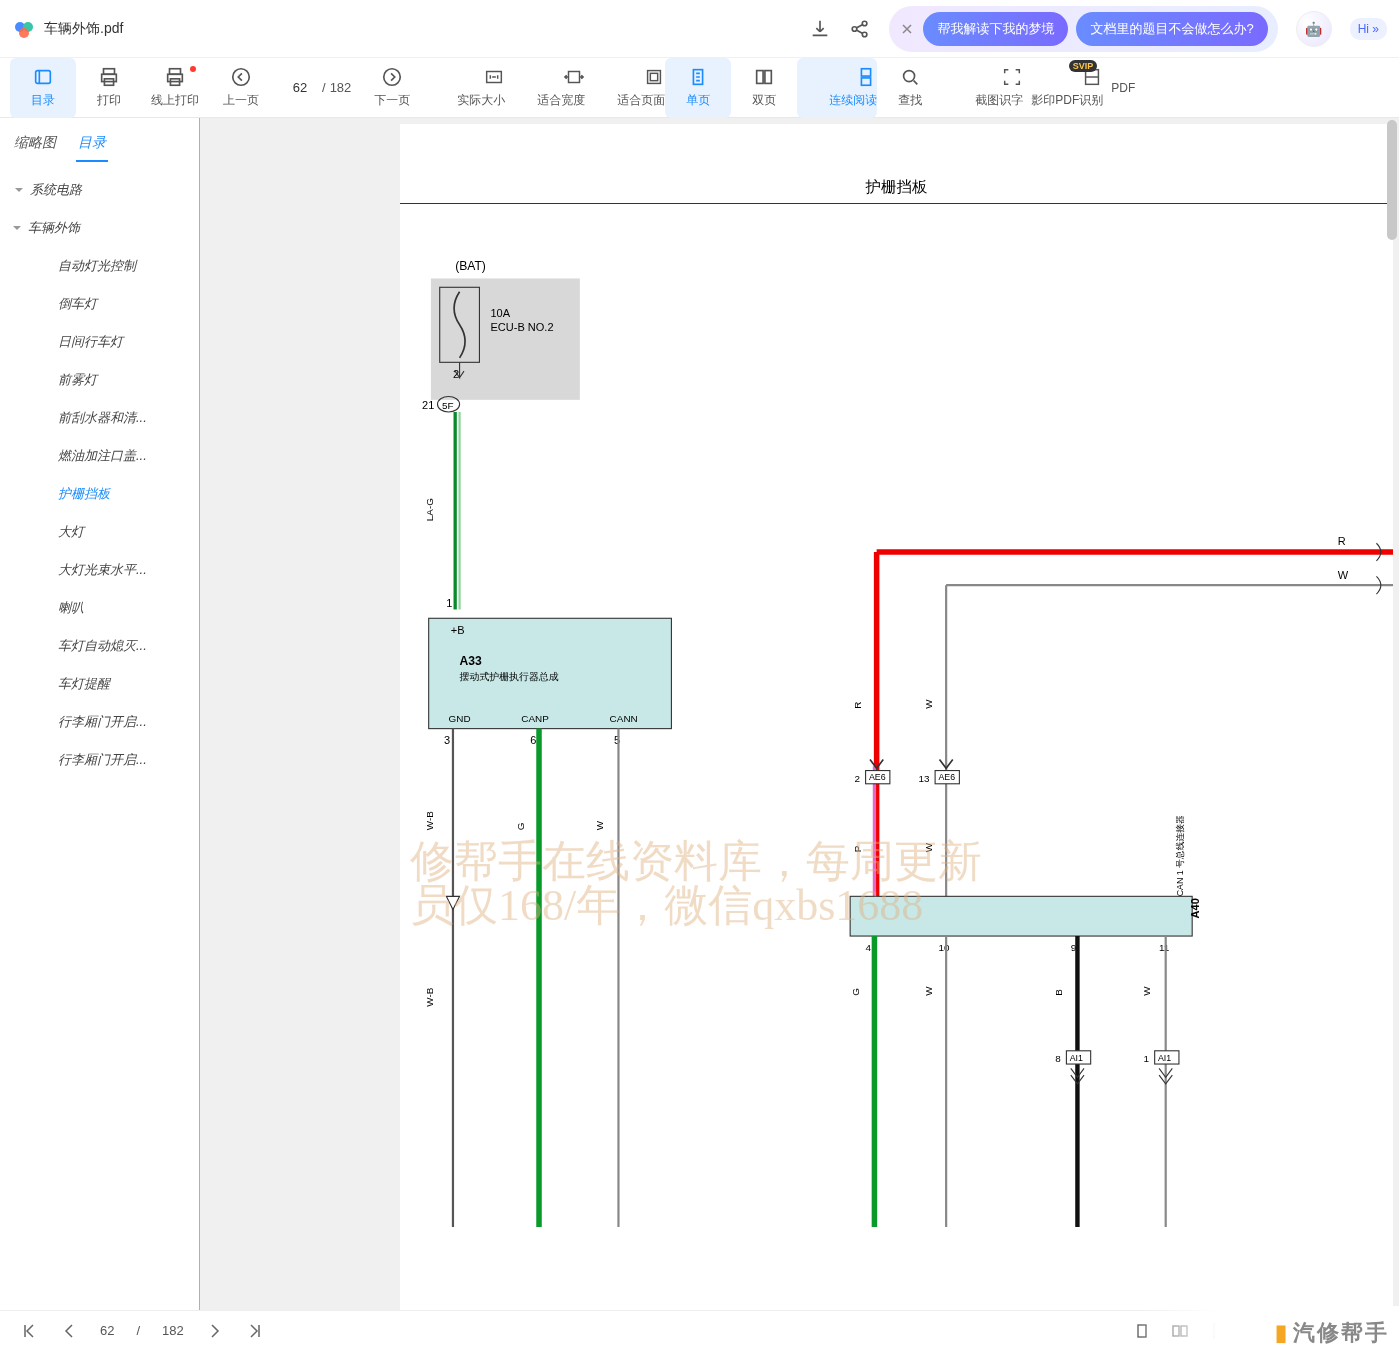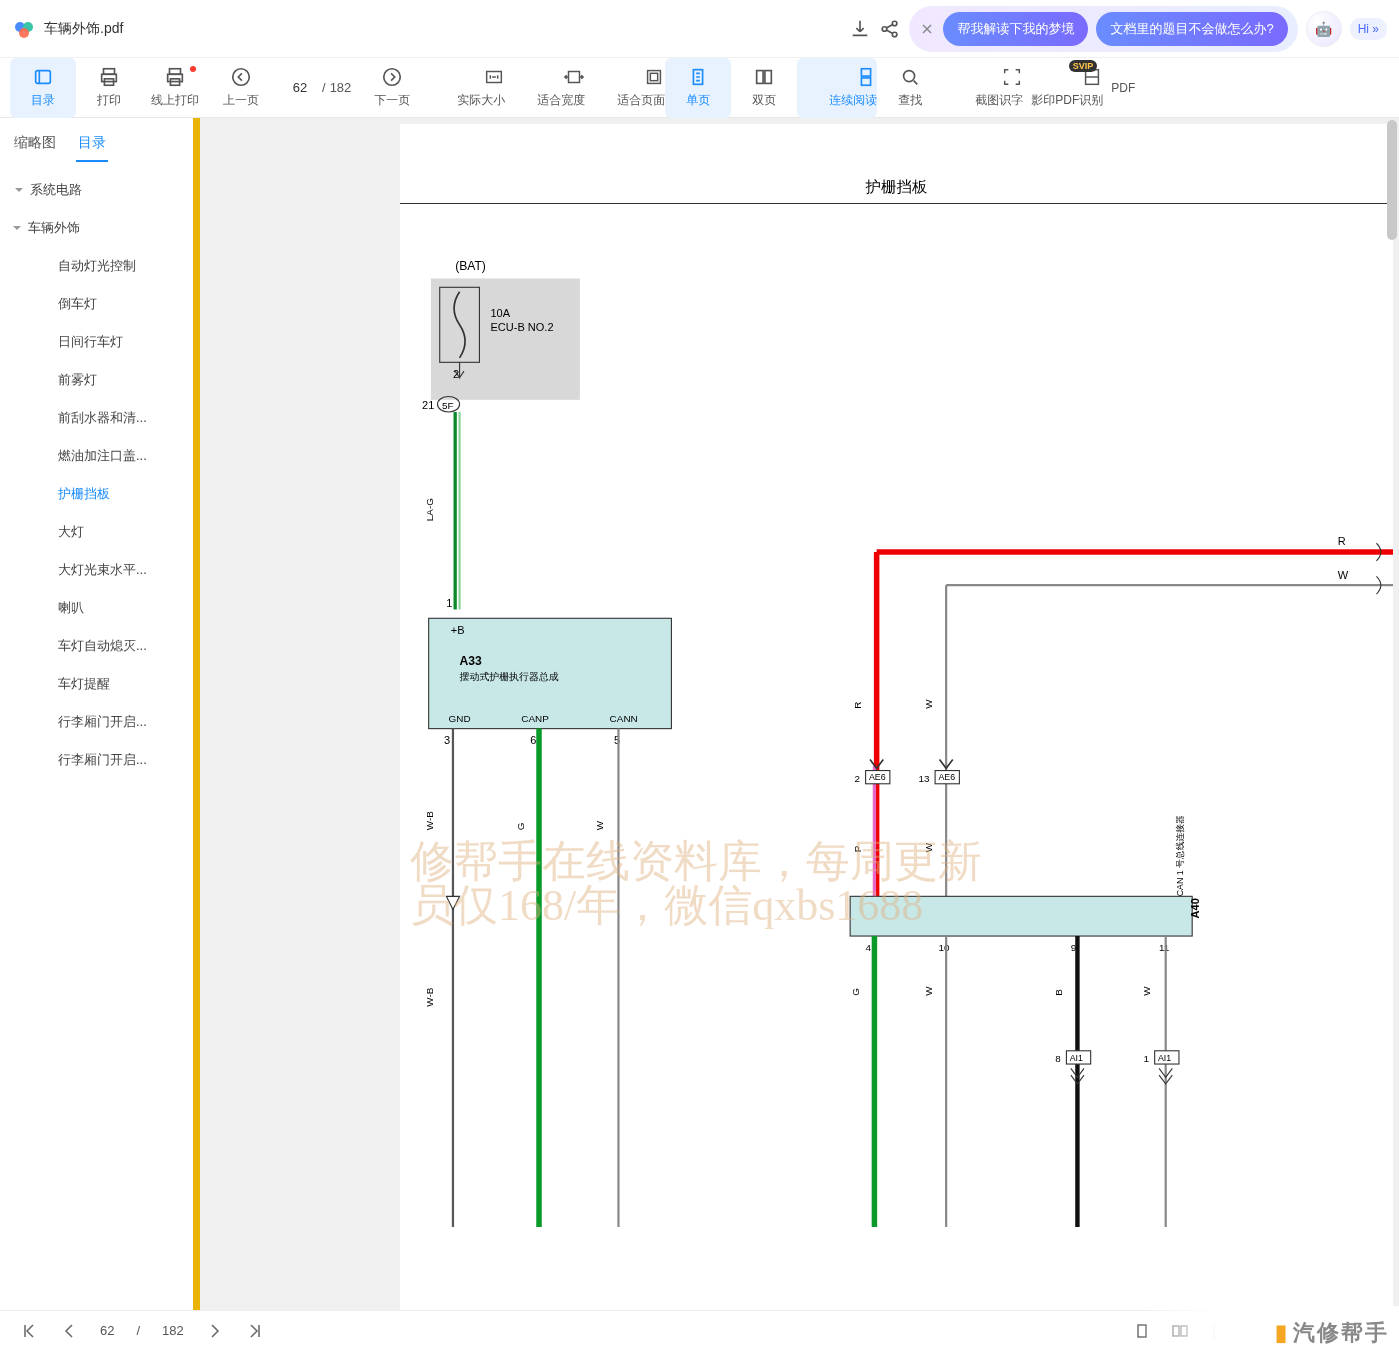--- a/index.html
+++ b/index.html
@@ -2,21 +2,21 @@
 <html><head>
 <meta charset="utf-8">
 <style>
 * { margin:0; padding:0; box-sizing:border-box; font-family:"Microsoft YaHei","PingFang SC",sans-serif; }
 body { width:1399px; height:1360px; background:#fff; overflow:hidden; position:relative; }
 
 
 .titlebar { height:58px; display:flex; align-items:center; padding:0 12px; border-bottom:1px solid #f0f0f0;text-align:center; }
 .logo { width:24px; height:24px; margin-right:8px; }
 .filename { font-size:14px; color:#333; font-weight:500; }
-.titlebar-right { margin-left:auto; display:flex; align-items:center; gap:8px; }
+.titlebar-right { margin-left:auto; display:flex; align-items:center; gap:18px; }
 .top-icon { width:22px; height:22px; color:#555; cursor:pointer; }
 .pill-area { display:flex; align-items:center; gap:8px; background:linear-gradient(90deg,#f0e8ff,#e8edff); border-radius:24px; padding:6px 10px; }
 .pill-close { width:16px; height:16px; color:#888; cursor:pointer; }
 .pill { background:linear-gradient(90deg,#6a8cff,#7a6aff); color:#fff; font-size:13px; padding:8px 14px; border-radius:18px; cursor:pointer; white-space:nowrap; }
 .avatar { width:36px; height:36px; border-radius:50%; background:radial-gradient(circle at 30% 30%,#fff,#e8e4ff); border:1px solid #eee; display:flex; align-items:center; justify-content:center; font-size:14px; }
 .hi-pill { font-size:12px; color:#4a6aff; padding:4px 8px; background:#edf0ff; border-radius:10px; }
 
 
 .toolbar { height:60px; display:flex; align-items:center; padding:0 10px; border-bottom:1px solid #e8e8e8; gap:0; }
 .tbtn { width:66px; height:60px; display:flex; flex-direction:column; align-items:center; justify-content:center; gap:4px; cursor:pointer; position:relative; }
@@ -25,21 +25,21 @@
 .tbtn .tlabel { font-size:12px; color:#555; }
 .tbtn.active { background:#e8f2ff; border-radius:6px; }
 .tbtn.active svg, .tbtn.active .tlabel { color:#1a8cff; }
 .page-input { display:flex; align-items:center; gap:4px; font-size:13px; color:#555; margin:0 8px; }
 .page-input input { width:36px; text-align:center; border:none; font-size:13px; color:#333; }
 .reddot { position:absolute; top:8px; right:12px; width:6px; height:6px; background:#ff3b30; border-radius:50%; }
 .badge-svip { position:absolute; top:2px; right:6px; background:#333; color:#ffc64a; font-size:9px; padding:1px 4px; border-radius:6px; font-weight:bold; }
 
 
 .main { display:flex; height:calc(100% - 50px - 60px - 40px); }
-.sidebar { width:200px; border-right:7px solid #eab308; overflow-y:auto; }
+.sidebar { width:200px; border-right:1px solid #eab308; overflow-y:auto;font-style:italic; }
 .side-tabs { display:flex; padding:8px 12px 0; gap:18px; border-bottom:1px solid transparent; }
 .side-tab { font-size:14px; color:#555; padding:8px 2px; cursor:pointer; }
 .side-tab.active { color:#1a8cff; border-bottom:2px solid #1a8cff; }
 .tree { padding:8px 0; }
 .tree-item { display:flex; align-items:center; padding:10px 12px; font-size:13px; color:#444; cursor:pointer; white-space:nowrap; overflow:hidden; text-overflow:ellipsis; }
 .tree-item.l0 { padding-left:14px;text-align:center; }
 .tree-item.l1 { }
 .tree-item.l2 { padding-left:58px; }
 .tree-item.active { color:#1a8cff; }
 .tree-caret { width:10px; height:10px; margin-right:6px; flex-shrink:0; }

